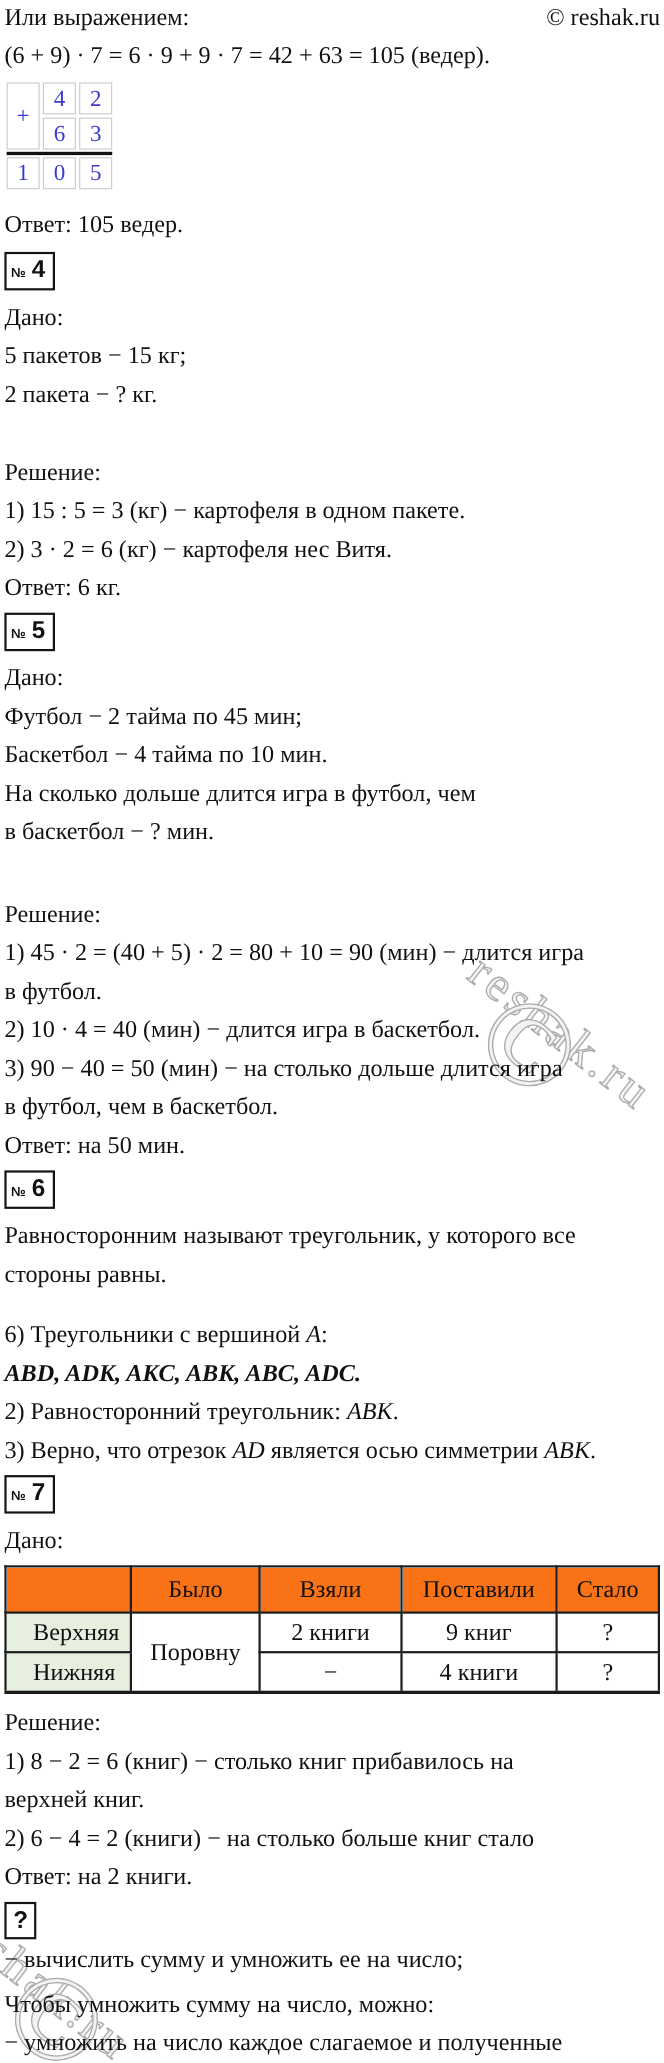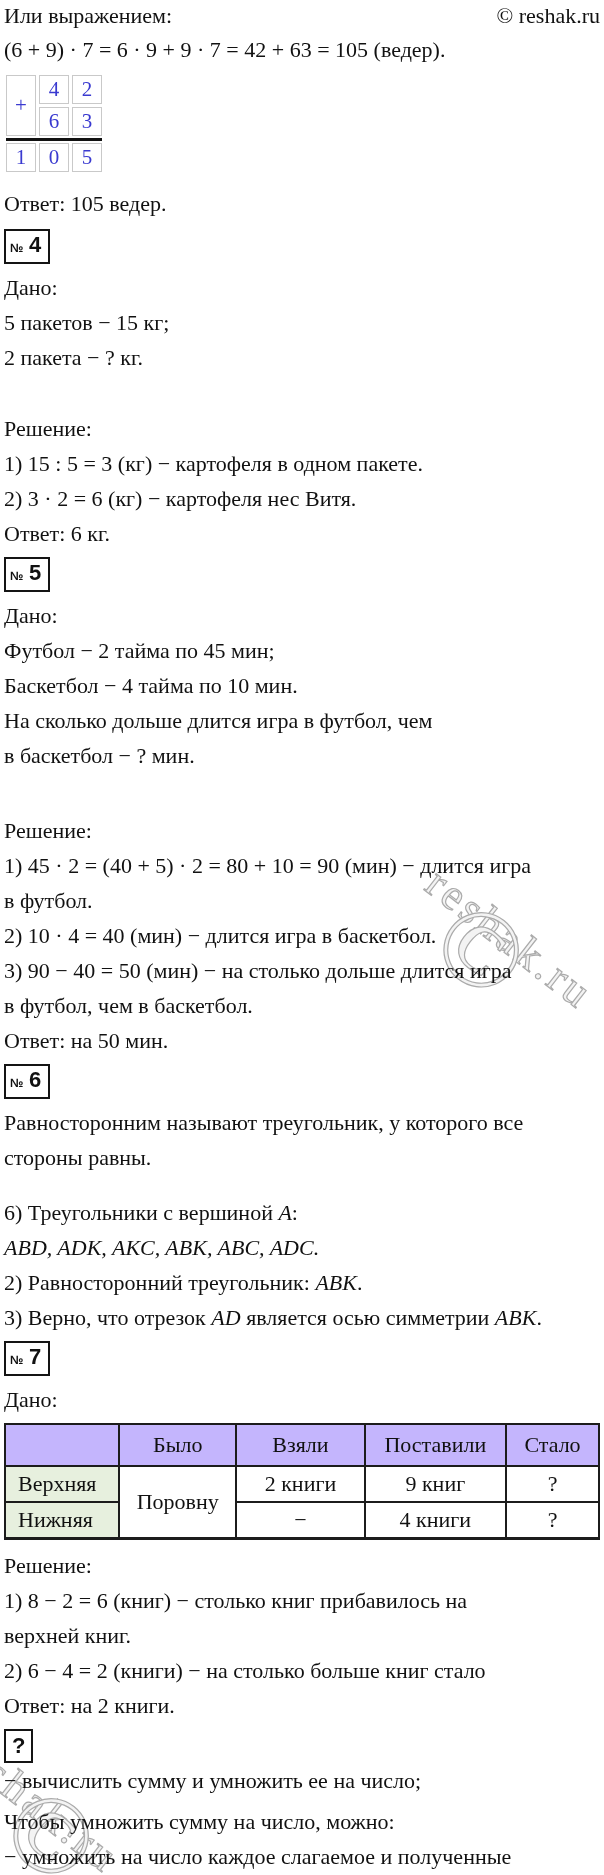--- a/index.html
+++ b/index.html
@@ -7,21 +7,21 @@
     width:604px; height:1875px; position:relative; overflow:hidden;
     background:#ffffff; color:#111;
     font-family:"Liberation Serif", serif; font-size:22px;
   }
   main { position:relative; z-index:1; padding:2px 4px 0 4px; }
   .ln { margin:0; height:35px; line-height:35px; white-space:nowrap; }
   .hdr { display:flex; justify-content:space-between; align-items:flex-start; height:30px; line-height:28px; }
   .mt6{margin-top:6px}.mt8{margin-top:8px}.mt14{margin-top:14px}
   .mt20{margin-top:20px}.mt36{margin-top:36px}
   .mt40{margin-top:40px}
-  .italic { font-style:italic; }
+  .italic { font-style:italic;font-weight:bold; }
   .var { font-style:italic; }
 
   
   .addgrid { display:grid; grid-template-columns:repeat(3,30px); gap:3px;
              width:max-content; margin:8px 0 0 2px; }
   .addgrid .cell { border:1px solid #c9c9c9; background:#fff; color:#3a3ad0;
                    text-align:center; height:27px; line-height:27px; font-size:21px; }
   .addgrid .plus { grid-row:1 / span 2; grid-column:1; display:flex;
                    align-items:center; justify-content:center; height:auto; }
   .addgrid .sumline { grid-column:1 / span 3; height:0; border-top:3px solid #111; margin:-1px 0; }
@@ -33,24 +33,24 @@
   .numbox .ndig  { font-size:22px; font-weight:bold; font-family:"Liberation Sans",sans-serif; }
   .qbox { display:inline-block; border:2px solid #141414; background:#fff;
           padding:0 6px; line-height:30px; font-size:22px; font-weight:bold;
           font-family:"Liberation Sans",sans-serif; }
 
   
   table.books { border-collapse:collapse; table-layout:fixed; width:596px;
                 margin-top:6px; border:2px solid #1c1c1c; border-bottom-width:3px; }
   .books th, .books td { border:2px solid #1c1c1c; padding:0; font-weight:normal;
                          font-size:22px; text-align:center; overflow:hidden; }
-  .books tr.head th { background:#c4b5fd; height:40px; }
+  .books tr.head th { background:#f97316; height:40px; }
   .books th.blank { background:#ffffff; }
   .books td { height:34px; background:#fff; }
-  .books td.rowlabel { background:#e7f0de; text-align:left; padding-left:12px; }
+  .books td.rowlabel { background:#e7f0de; text-align:left; padding-left:24px; }
 
   
   .wm { position:absolute; z-index:0; pointer-events:none;
         color:#f3f3f3; -webkit-text-stroke:1.2px #ababab;
         font-family:"Liberation Serif", serif; }
   .wm .wmt { display:inline-block; transform:rotate(38deg); transform-origin:left center;
              font-size:44px; letter-spacing:4px; white-space:nowrap; }
   .wm .wmc { position:absolute; font-size:110px; line-height:1; transform:rotate(38deg); }
   .wm1 { left:432px; top:852px; }
   .wm1 .wmc { left:8px; top:42px; }

